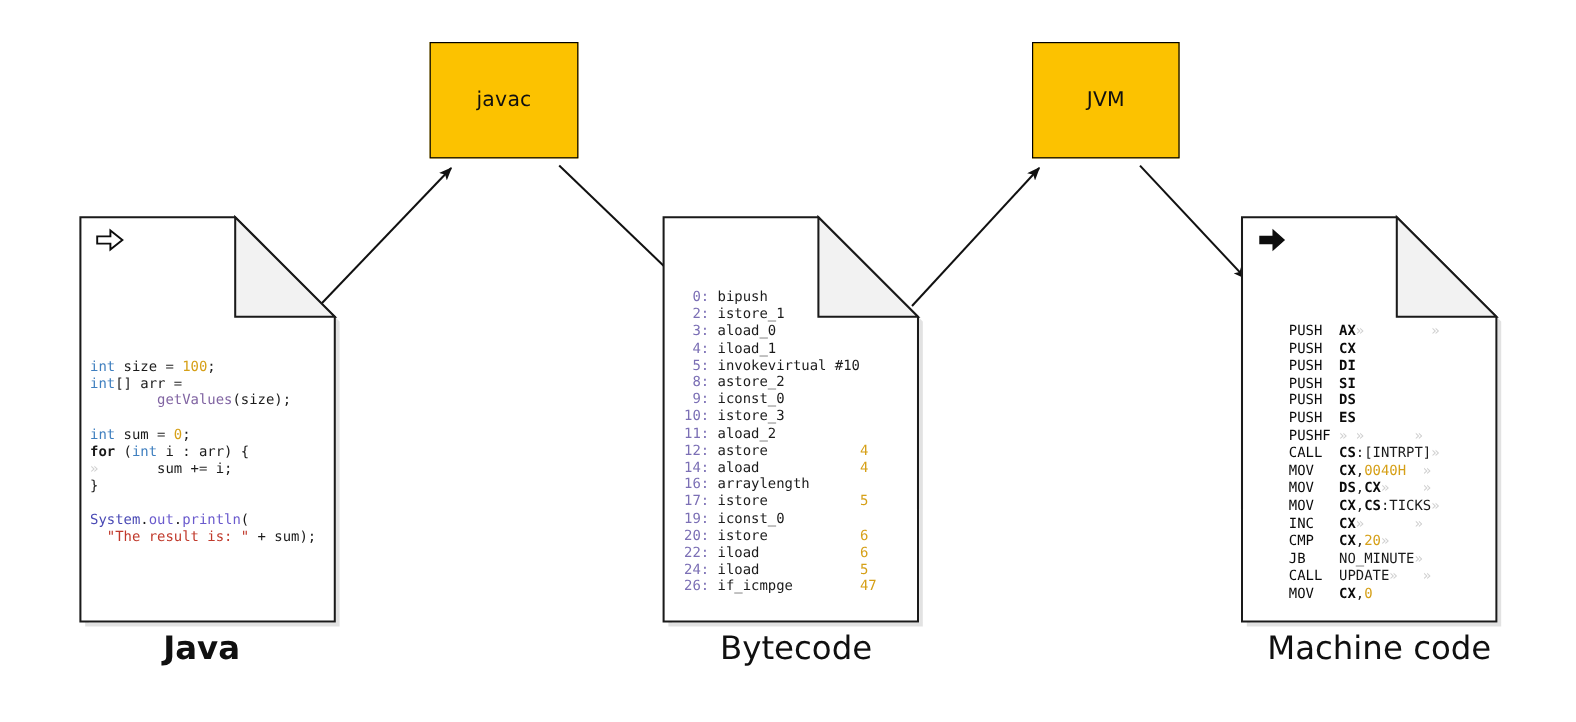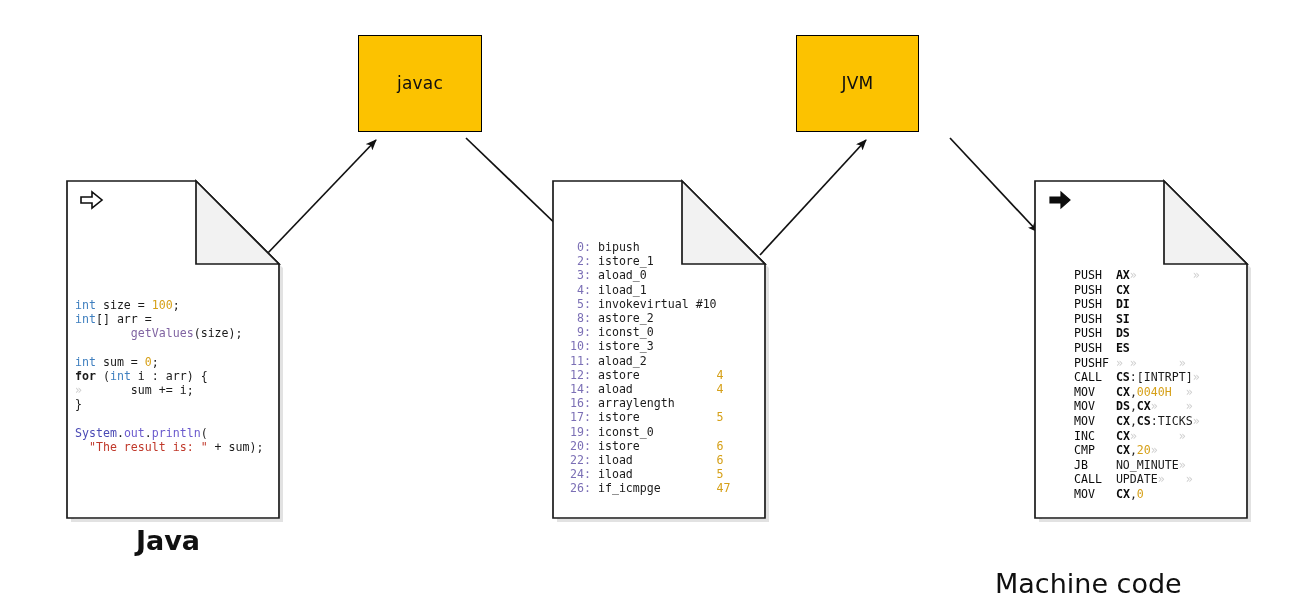--- a/index.html
+++ b/index.html
@@ -38,21 +38,21 @@
     justify-content: center;
   }
   .proc-box .proc-label {
     font-family: "DejaVu Sans", sans-serif;
     font-size: 17px;
     color: #101010;
     letter-spacing: .2px;
     line-height: 1;
   }
   #box-javac { left: 358px; top: 35px; width: 124px; height: 97px; }
-  #box-jvm   { left: 796px; top: 35px; width: 123px; height: 97px; }
+  #box-jvm   { left: 860px; top: 35px; width: 123px; height: 97px; }
 
   
   .doc {
     position: absolute;
   }
   .doc-svg {
     position: absolute;
     left: 0; top: 0;
     overflow: visible;
   }
@@ -169,15 +169,16 @@
       <path class="doc-body" d="M1,1 L130,1 L213,84 L213,338 L1,338 Z"></path>
       <path class="doc-fold" d="M130,1 L213,84 L130,84 Z"></path>
     </svg>
     <svg class="doc-marker" viewBox="0 0 24 20">
       <path d="M2,7 L13,7 L13,2 L22,10 L13,18 L13,13 L2,13 Z" fill="#0d0d0d" stroke="#0d0d0d" stroke-width="1.2" stroke-linejoin="miter"></path>
     </svg>
     <div class="code" id="machine-code" style="left:40px; top:88px; font-size:11.6px; line-height:14.6px;"><div><span class="mnem">PUSH</span><span class="plain">  </span><span class="reg">AX</span><span class="ws">»        »</span></div><div><span class="mnem">PUSH</span><span class="plain">  </span><span class="reg">CX</span></div><div><span class="mnem">PUSH</span><span class="plain">  </span><span class="reg">DI</span></div><div><span class="mnem">PUSH</span><span class="plain">  </span><span class="reg">SI</span></div><div><span class="mnem">PUSH</span><span class="plain">  </span><span class="reg">DS</span></div><div><span class="mnem">PUSH</span><span class="plain">  </span><span class="reg">ES</span></div><div><span class="mnem">PUSHF</span><span class="plain"> </span><span class="ws">» »      »</span></div><div><span class="mnem">CALL</span><span class="plain">  </span><span class="reg">CS</span><span class="asm-plain">:[INTRPT]</span><span class="ws">»</span></div><div><span class="mnem">MOV</span><span class="plain">   </span><span class="reg">CX</span><span class="asm-plain">,</span><span class="num">0040H</span><span class="ws">  »</span></div><div><span class="mnem">MOV</span><span class="plain">   </span><span class="reg">DS</span><span class="asm-plain">,</span><span class="reg">CX</span><span class="ws">»    »</span></div><div><span class="mnem">MOV</span><span class="plain">   </span><span class="reg">CX</span><span class="asm-plain">,</span><span class="reg">CS</span><span class="asm-plain">:TICKS</span><span class="ws">»</span></div><div><span class="mnem">INC</span><span class="plain">   </span><span class="reg">CX</span><span class="ws">»      »</span></div><div><span class="mnem">CMP</span><span class="plain">   </span><span class="reg">CX</span><span class="asm-plain">,</span><span class="num">20</span><span class="ws">»</span></div><div><span class="mnem">JB</span><span class="plain">    </span><span class="asm-plain">NO_MINUTE</span><span class="ws">»</span></div><div><span class="mnem">CALL</span><span class="plain">  </span><span class="asm-plain">UPDATE</span><span class="ws">»   »</span></div><div><span class="mnem">MOV</span><span class="plain">   </span><span class="reg">CX</span><span class="asm-plain">,</span><span class="num">0</span></div></div>
   </div>
 
   <div class="caption" style="left:136px; top:527px;font-weight:bold;">Java</div>
-  <div class="caption" style="left:995px; top:527px;margin-top:43px;">Machine code</div>
+  <div class="caption" style="left:600px; top:527px;">Bytecode</div>
+  <div class="caption" style="left:1056px; top:527px;">Machine code</div>
 
 </div>
 
 </body></html>

